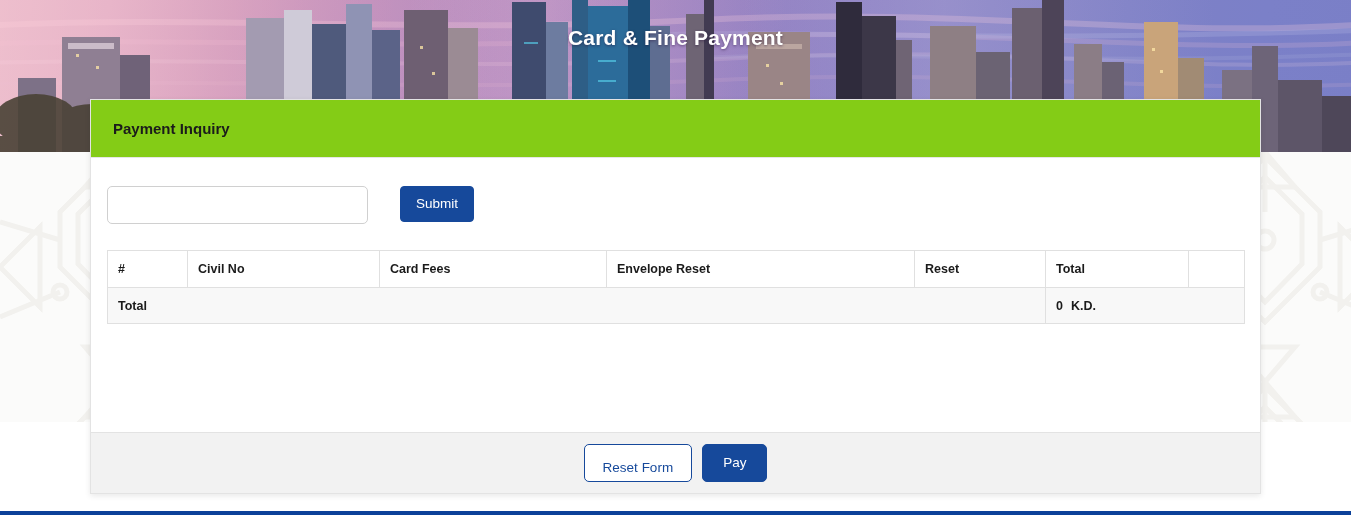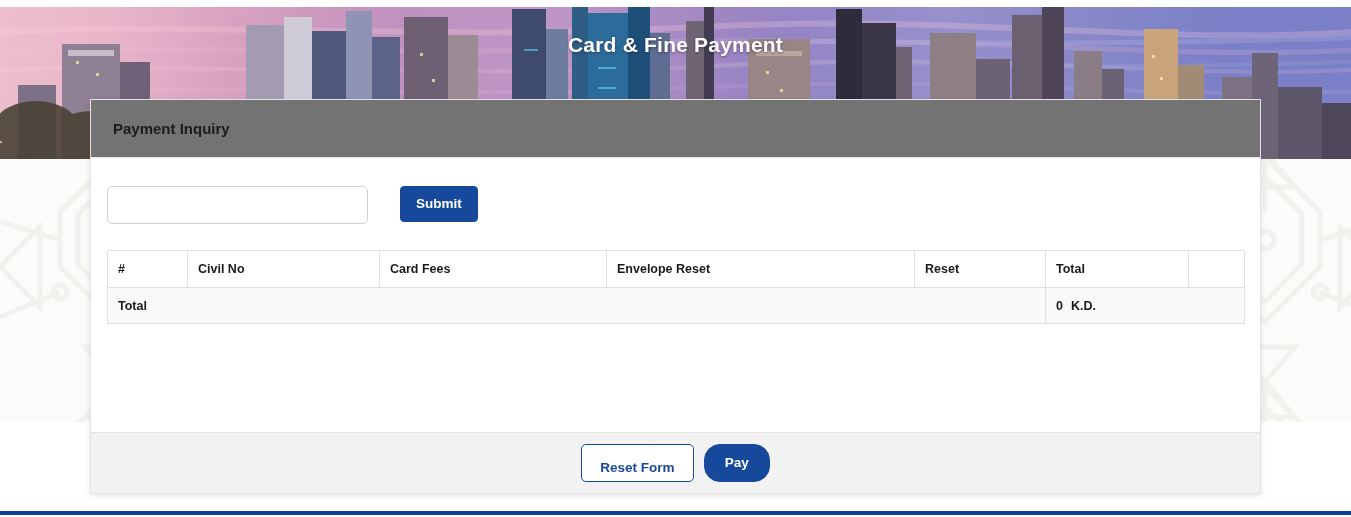--- a/index.html
+++ b/index.html
@@ -31,21 +31,21 @@
     height: 270px;
     background-color: #fbfbfa;
     overflow: hidden;
     z-index: 0;
   }
   .watermark svg { display: block; }
 
   
   .banner {
     position: absolute;
-    left: 0; top: 7px;
+    left: 0; top: 0;
     width: 1351px;
     height: 152px;
     overflow: hidden;
     z-index: 1;
   }
   .banner .sky {
     position: absolute;
     inset: 0;
     background:
       linear-gradient(100deg,
@@ -95,21 +95,21 @@
     height: 395px;
     background: #ffffff;
     border: 1px solid #e3e3e3;
     box-shadow: 0 2px 6px rgba(0,0,0,.09);
     z-index: 2;
     display: flex;
     flex-direction: column;
   }
   .card-header {
     height: 58px;
-    background: #737373;
+    background: #84cc16;
     border-bottom: 1px solid #e6e6e6;
     display: flex;
     align-items: center;
     padding: 0 22px;
   }
   .card-header .title {
     font-size: 15px;
     font-weight: bold;
     color: #1b1b1b;
   }
@@ -150,21 +150,21 @@
     font-size: 13px;
     color: #333;
     outline: none;
     font-family: "Liberation Sans", sans-serif;
   }
   .civil-input::placeholder { color: #b5b5b5; }
 
   .btn {
     font-family: "Liberation Sans", sans-serif;
     font-size: 13.5px;
-    font-weight: bold;
+    font-weight: normal;
     border-radius: 4px;
     cursor: pointer;
     line-height: 1;
   }
   .btn-primary {
     background: #16499b;
     border: 1px solid #16499b;
     color: #ffffff;
     padding: 0 15px;
     height: 36px;
@@ -176,21 +176,21 @@
     padding: 16px 18px;
     height: 38px;
     border-radius: 5px;
   }
   .btn-pay {
     background: #16499b;
     border: 1px solid #16499b;
     color: #ffffff;
     padding: 0 20px;
     height: 38px;
-    border-radius: 16px;
+    border-radius: 5px;
   }
 
   
   .fees-table {
     margin-top: 26px;
     width: 1137px;
     border-collapse: collapse;
     table-layout: fixed;
     font-size: 12.5px;
   }

